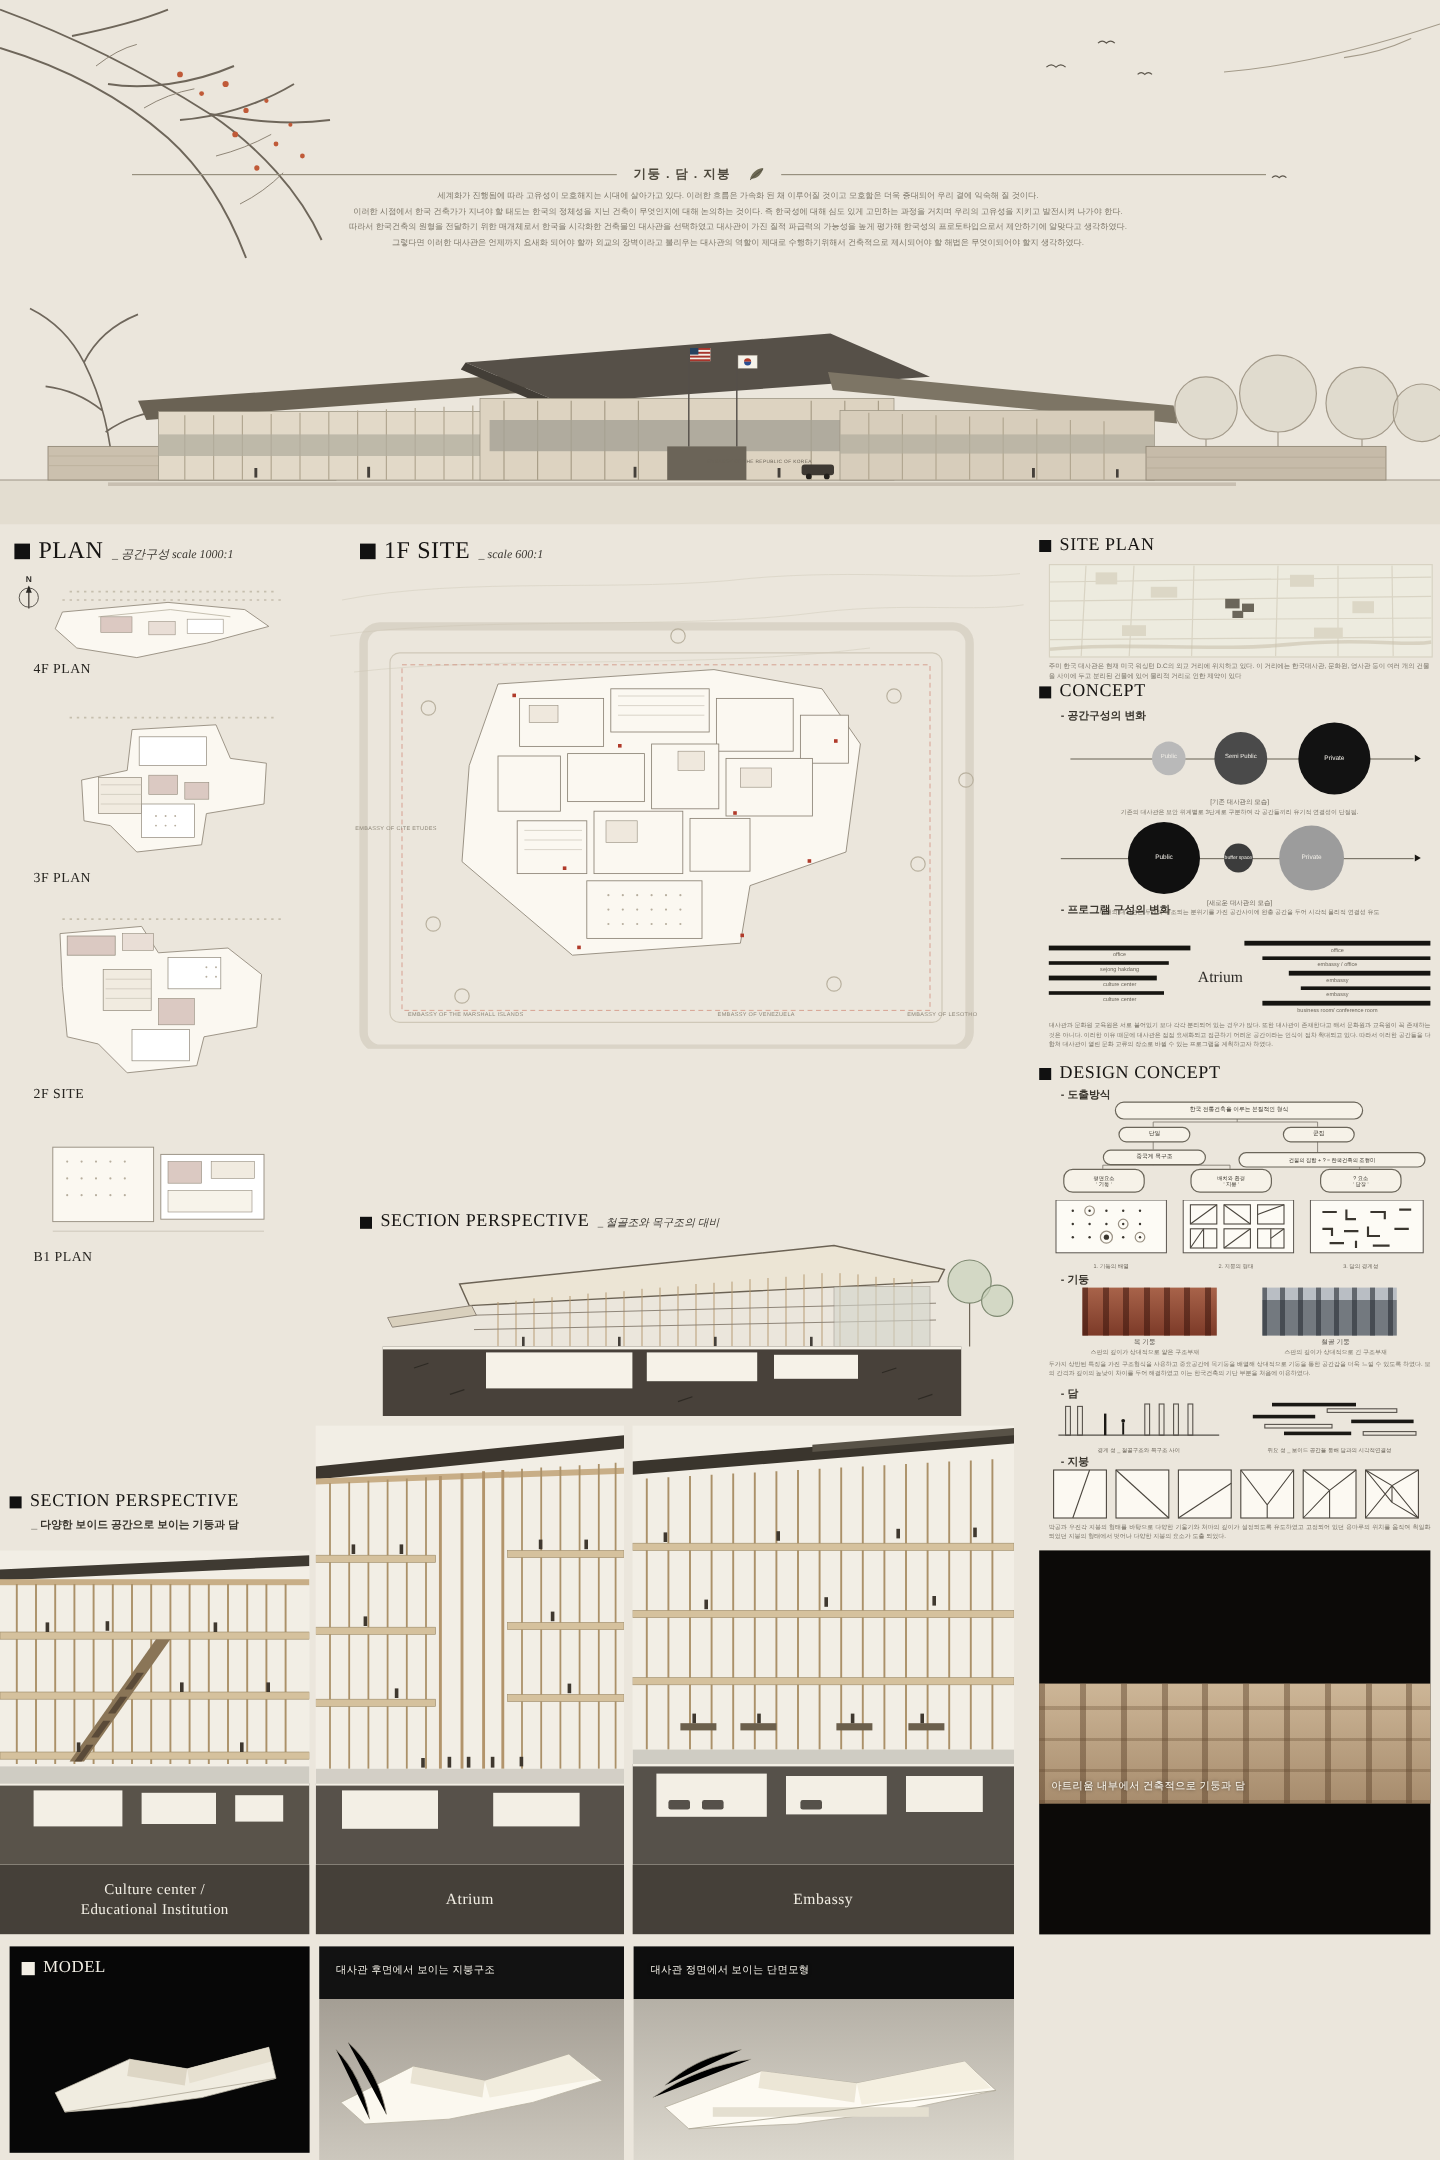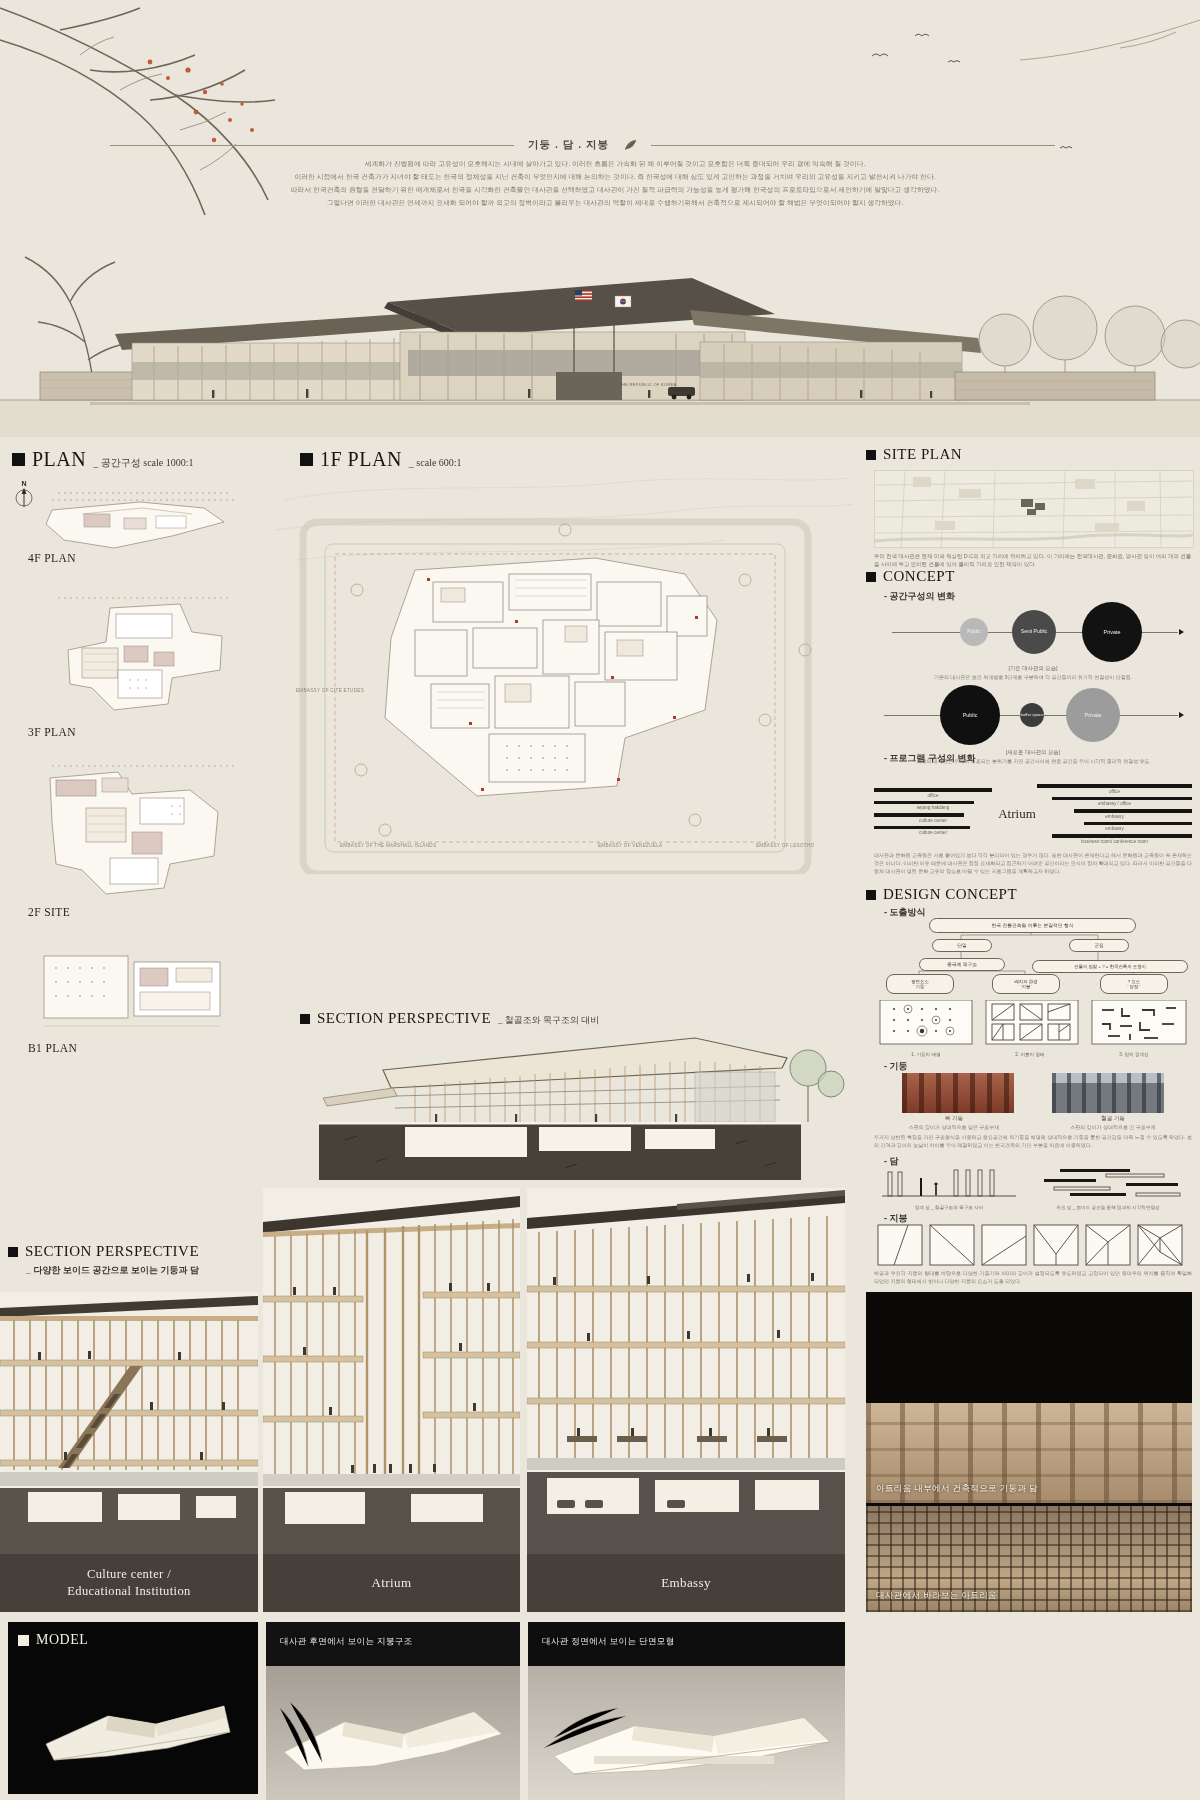--- a/index.html
+++ b/index.html
@@ -3,21 +3,21 @@
 <meta charset="utf-8">
 <style>
   html,body{margin:0;padding:0;background:#d8d3c8;}
   #board{position:relative;width:1200px;height:1800px;background:#ebe6dc;overflow:hidden;
          font-family:"Liberation Sans",sans-serif;color:#2c2a26;}
   .abs{position:absolute;}
   
   .h1{display:flex;align-items:baseline;gap:7px;font-family:"Liberation Serif",serif;color:#171513;}
   .h1 .sq{width:13px;height:13px;background:#111;align-self:center;flex:0 0 auto;}
   .h1 .ttl{font-size:20px;letter-spacing:.5px;font-weight:400;}
-  .h1 .sub{font-size:10px;color:#3c3933;}
+  .h1 .sub{font-size:10px;color:#3c3933;font-style:italic;}
   .h1.small .ttl{font-size:15px;}
   .h1.small .sq{width:10px;height:10px;}
   .subK{font-size:9px;font-weight:bold;color:#3a362e;}
   
   .t7{font-size:7px;color:#7c7668;line-height:1.9;}
   .t55{font-size:5.4px;color:#7a7468;line-height:1.55;}
   .t5{font-size:5px;color:#7a7468;line-height:1.55;}
   .t45{font-size:4.6px;color:#6d675c;line-height:1.4;}
   .figlabel{font-family:"Liberation Serif",serif;font-size:11.5px;color:#262420;letter-spacing:.4px;}
   .ctx{font-size:4.6px;color:#8f887a;letter-spacing:.3px;}
@@ -314,21 +314,21 @@
       <rect x="110" y="22" width="28" height="18" fill="#dbc9c2" stroke="#938b7d" stroke-width=".5"></rect>
       <rect x="146" y="22" width="36" height="14" fill="#f1ebe0" stroke="#938b7d" stroke-width=".5"></rect>
       <rect x="110" y="46" width="70" height="18" fill="#f7f3ea" stroke="#938b7d" stroke-width=".5"></rect>
       <line x1="14" y1="80" x2="190" y2="80" stroke="#c3bcae" stroke-width=".6"></line>
     </svg>
   </div>
   <div class="abs figlabel" style="left:28px;top:1042px">B1 PLAN</div>
 
   <div class="abs h1" style="left:300px;top:448px">
     <span class="sq"></span>
-    <span class="ttl">1F PLAN</span>
+    <span class="ttl">1F SITE</span>
     <span class="sub">_  scale 600:1</span>
   </div>
 
   <div class="abs" style="left:265px;top:470px">
     <svg width="590" height="404" viewBox="0 0 590 404">
       <g stroke="#ddd7ca" fill="none" stroke-width=".8">
         <path d="M20,30 C120,10 260,24 360,12 C450,4 530,14 585,8"></path>
         <path d="M10,60 C140,42 300,56 420,40 C490,32 550,40 588,34"></path>
         <path d="M30,90 C150,76 320,88 460,70"></path>
       </g>
@@ -748,26 +748,20 @@
 
   <div class="abs t5" style="left:874px;top:1270px;width:318px;text-align:justify">박공과 우진각 지붕의 형태를 바탕으로 다양한 기울기와 처마의 깊이가 설정되도록 유도하였고 고정되어 있던 용마루의 위치를 움직여 획일화 되었던 지붕의 형태에서 벗어나 다양한 지붕의 요소가 도출 되었다.</div>
 
   <div class="abs" style="left:866px;top:1292px;width:326px;height:320px;background:#0c0a08">
     <div class="photo" style="left:0;top:111px;width:326px;height:100px;background:
         repeating-linear-gradient(90deg, rgba(90,64,40,.45) 0 5px, rgba(0,0,0,0) 5px 34px),
         repeating-linear-gradient(0deg, rgba(110,84,56,.35) 0 3px, rgba(0,0,0,0) 3px 26px),
         linear-gradient(180deg,#cdb697,#a78c6d)">
       <div class="photocap" style="left:10px;bottom:8px;color:#fdfaf2">아트리움 내부에서 건축적으로 기둥과 담</div>
     </div>
-    <div class="photo" style="left:0;top:214px;width:326px;height:106px;background:
-        repeating-linear-gradient(90deg, rgba(46,32,20,.55) 0 2px, rgba(0,0,0,0) 2px 12px),
-        repeating-linear-gradient(0deg, rgba(46,32,20,.5) 0 2px, rgba(0,0,0,0) 2px 11px),
-        linear-gradient(180deg,#8a7660,#bfa685 70%,#9a8569)">
-      <div class="photocap" style="left:10px;bottom:10px">대사관에서 바라보는 아트리움</div>
-    </div>
   </div>
 
   <div class="abs h1 small" style="left:8px;top:1243px">
     <span class="sq"></span>
     <span class="ttl">SECTION PERSPECTIVE</span>
   </div>
   <div class="abs" style="left:26px;top:1264px;font-size:9px;font-weight:bold;color:#3a362e">_ 다양한 보이드 공간으로 보이는 기둥과 담</div>
 
   <div class="panel" style="left:0;top:1292px;width:258px;height:320px">
     <svg width="258" height="262" viewBox="0 0 258 262">

